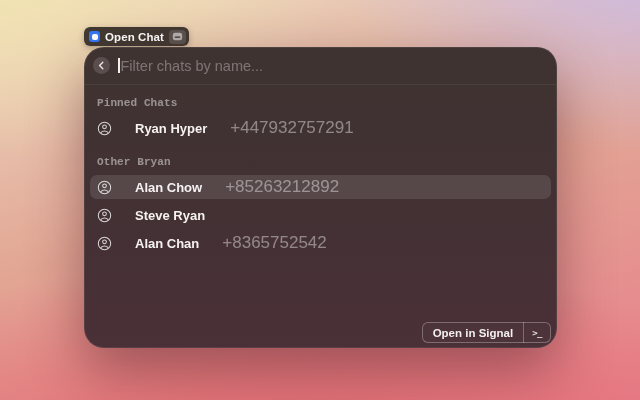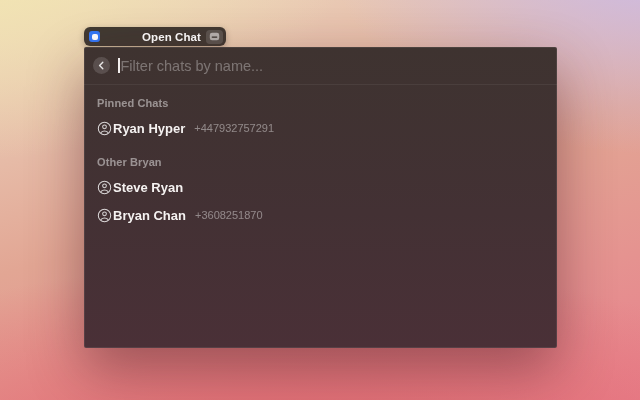--- a/index.html
+++ b/index.html
@@ -30,31 +30,31 @@
   }
   .app-icon {
     width: 11px; height: 11px; border-radius: 3px;
     background: #3478f6;
     display: inline-flex; align-items: center; justify-content: center;
     flex: 0 0 auto;
   }
   .app-icon-inner {
     width: 6px; height: 6px; border-radius: 2px; background: #ffffff;
   }
-  .pill-label { color: #ffffff; font-size: 11.5px; font-weight: 700; letter-spacing: 0.1px; white-space: nowrap; margin-left: 37px; }
+  .pill-label { color: #ffffff; font-size: 11.5px; font-weight: 700; letter-spacing: 0.1px; white-space: nowrap; }
   .pill-badge {
     height: 14px; min-width: 17px; border-radius: 4px;
     background: rgba(255,255,255,0.14);
     display: inline-flex; align-items: center; justify-content: center;
   }
 
   
   .window {
     position: absolute; left: 84px; top: 47px; width: 473px; height: 301px;
-    border-radius: 2px;
+    border-radius: 20px;
     background: linear-gradient(180deg, #3e3330 0%, #433134 55%, #4a3037 100%);
     box-shadow: 0 0 0 1px rgba(255,255,255,0.08) inset, 0 22px 55px rgba(70,20,30,0.45);
     overflow: hidden;
   }
   .search-row {
     height: 37px; display: flex; align-items: center; padding: 0 12px 0 9px;
   }
   .back-btn {
     width: 17px; height: 17px; border-radius: 50%;
     background: rgba(255,255,255,0.14); border: none;
@@ -70,32 +70,32 @@
     color: #f3efee; font-size: 14.5px; margin-left: 1px;
     font-family: "Liberation Sans", "DejaVu Sans", sans-serif;
     caret-color: transparent;
   }
   .search-input::placeholder { color: rgba(255,255,255,0.32); }
   .divider { height: 1px; background: rgba(255,255,255,0.06); margin: 0; }
 
   .list { padding: 0 6px; }
   .section-title {
     color: rgba(255,255,255,0.47); font-size: 11px; font-weight: 600;
-    padding: 12px 7px 7px 7px; letter-spacing: 0.1px;
+    padding: 12px 7px 7px 7px; letter-spacing: 0.1px; font-family: Liberation Mono, monospace;
   }
   .row {
-    height: 24px; display: flex; align-items: center; gap: 1px;
+    height: 24px; display: flex; align-items: center; gap: 23px;
     padding: 0 7px; border-radius: 7px; margin-bottom: 4px;
     cursor: pointer;
     text-align: center;
   }
   .row.selected { background: rgba(255,255,255,0.11); }
   .person-icon { display: inline-flex; flex: 0 0 auto; }
   .chat-name { color: #f5f2f1; font-size: 13px; font-weight: 600; white-space: nowrap; }
-  .chat-phone { color: rgba(255,255,255,0.42); font-size: 11px; font-weight: 500; margin-left: 8px; white-space: nowrap; }
+  .chat-phone { color: rgba(255,255,255,0.42); font-size: 17px; font-weight: 500; margin-left: 0; white-space: nowrap; }
 
   
   .footer {
     position: absolute; right: 6px; bottom: 5px;
   }
   .action-btn {
     display: flex; align-items: center; height: 21px;
     border: 1px solid rgba(255,255,255,0.28); border-radius: 6px;
     cursor: pointer; background: rgba(255,255,255,0.02);
   }
@@ -152,41 +152,59 @@
             <circle cx="8" cy="6.2" r="2" fill="none" stroke="rgba(255,255,255,0.8)" stroke-width="1.1"></circle>
             <path d="M4.4 12.2 a4.6 3.8 0 0 1 7.2 0" fill="none" stroke="rgba(255,255,255,0.8)" stroke-width="1.1" stroke-linecap="round"></path>
           </svg>
         </span>
         <span class="chat-name">Ryan Hyper</span>
         <span class="chat-phone">+447932757291</span>
       </div>
 
       <div class="section-title">Other Bryan</div>
 
+      <div class="row selected">
+        <span class="person-icon">
+          <svg width="15" height="15" viewBox="0 0 16 16">
+            <circle cx="8" cy="8" r="6.6" fill="none" stroke="rgba(255,255,255,0.8)" stroke-width="1.1"></circle>
+            <circle cx="8" cy="6.2" r="2" fill="none" stroke="rgba(255,255,255,0.8)" stroke-width="1.1"></circle>
+            <path d="M4.4 12.2 a4.6 3.8 0 0 1 7.2 0" fill="none" stroke="rgba(255,255,255,0.8)" stroke-width="1.1" stroke-linecap="round"></path>
+          </svg>
+        </span>
+        <span class="chat-name">Alan Chow</span>
+        <span class="chat-phone">+85263212892</span>
+      </div>
 
       <div class="row">
         <span class="person-icon">
           <svg width="15" height="15" viewBox="0 0 16 16">
             <circle cx="8" cy="8" r="6.6" fill="none" stroke="rgba(255,255,255,0.8)" stroke-width="1.1"></circle>
             <circle cx="8" cy="6.2" r="2" fill="none" stroke="rgba(255,255,255,0.8)" stroke-width="1.1"></circle>
             <path d="M4.4 12.2 a4.6 3.8 0 0 1 7.2 0" fill="none" stroke="rgba(255,255,255,0.8)" stroke-width="1.1" stroke-linecap="round"></path>
           </svg>
         </span>
         <span class="chat-name">Steve Ryan</span>
       </div>
 
       <div class="row">
         <span class="person-icon">
           <svg width="15" height="15" viewBox="0 0 16 16">
             <circle cx="8" cy="8" r="6.6" fill="none" stroke="rgba(255,255,255,0.8)" stroke-width="1.1"></circle>
             <circle cx="8" cy="6.2" r="2" fill="none" stroke="rgba(255,255,255,0.8)" stroke-width="1.1"></circle>
             <path d="M4.4 12.2 a4.6 3.8 0 0 1 7.2 0" fill="none" stroke="rgba(255,255,255,0.8)" stroke-width="1.1" stroke-linecap="round"></path>
           </svg>
         </span>
-        <span class="chat-name">Bryan Chan</span>
-        <span class="chat-phone">+3608251870</span>
+        <span class="chat-name">Alan Chan</span>
+        <span class="chat-phone">+8365752542</span>
       </div>
 
     </div>
 
+    <div class="footer">
+      <div class="action-btn">
+        <span class="action-label">Open in Signal</span>
+        <span class="action-sep"></span>
+        <span class="action-badge">&gt;_</span>
+      </div>
+    </div>
 
   </div>
 </div>
 
 </body></html>

